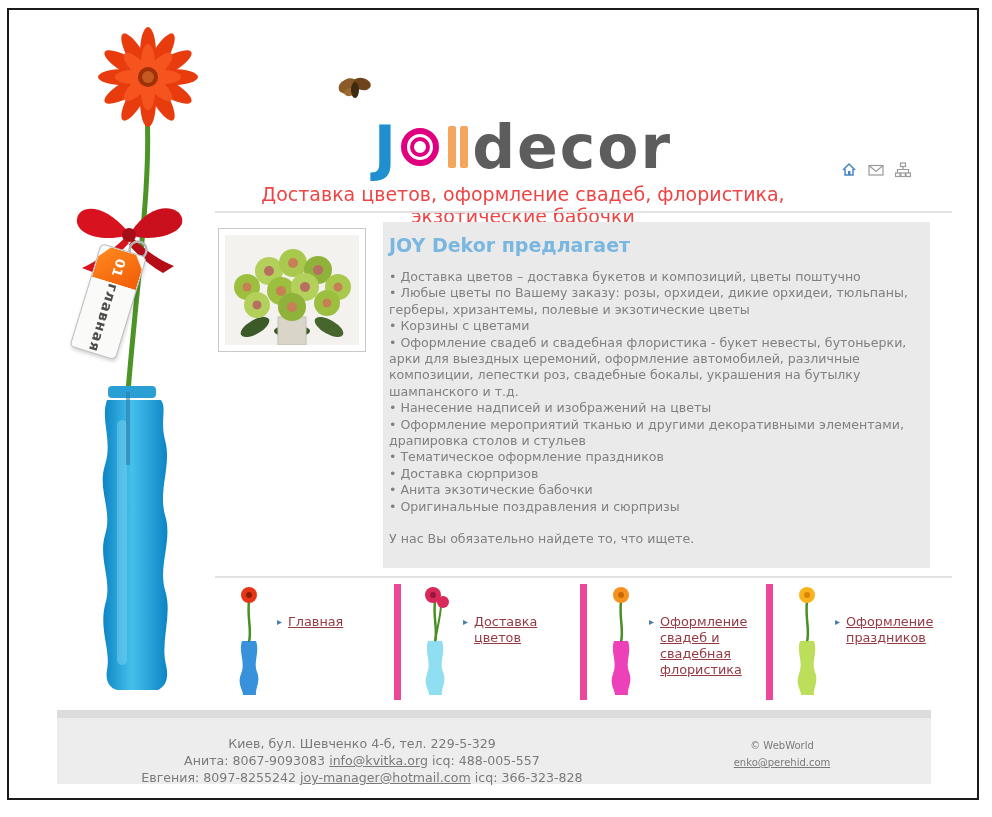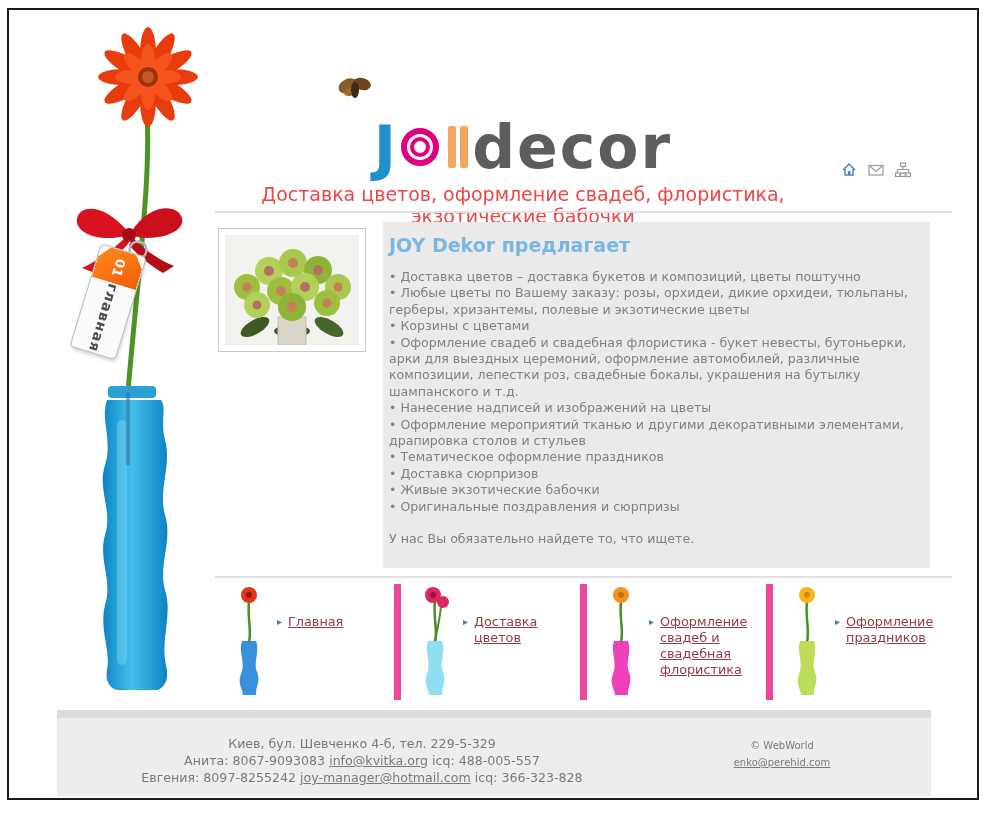--- a/index.html
+++ b/index.html
@@ -58,21 +58,21 @@
   .nav{position:absolute;left:215px;top:584px;width:737px;height:116px;display:flex;}
   .nav-col{flex:1;position:relative;border-left:7px solid #ec4899;}
   .nav-col:first-child{border-left:none;}
   .nav-thumb{position:absolute;left:14px;top:0;}
   .nav-linkwrap{position:absolute;left:62px;top:30px;right:6px;display:flex;gap:6px;}
   .arrow{color:#4a7ca8;font-size:10px;line-height:16px;}
   .arrow::before{content:"▸";}
   .nav-link{color:#943a44;font-size:12.8px;line-height:16px;text-decoration:underline;cursor:pointer;}
 
   
-  .footer{position:absolute;left:57px;top:710px;width:874px;height:86px;
+  .footer{position:absolute;left:57px;top:710px;width:874px;height:74px;
         background:#ededed;border-top:8px solid #dcdcdc;box-sizing:border-box;}
   .footer-left{position:absolute;left:0;top:17px;width:610px;text-align:center;
         font-size:12.6px;line-height:17px;color:#7a7a7a;}
   .footer-right{position:absolute;left:580px;top:19px;width:290px;text-align:center;
         font-size:10px;line-height:17px;color:#7a7a7a;}
   .flink{color:#7a7a7a;text-decoration:underline;cursor:pointer;}
 </style>
 </head>
 <body>
 
@@ -235,21 +235,21 @@
   <div class="content-box">
     <h1>JOY Dekor предлагает</h1>
     <p>• Доставка цветов – доставка букетов и композиций, цветы поштучно</p>
     <p>• Любые цветы по Вашему заказу: розы, орхидеи, дикие орхидеи, тюльпаны, герберы, хризантемы, полевые и экзотические цветы</p>
     <p>• Корзины с цветами</p>
     <p>• Оформление свадеб и свадебная флористика - букет невесты, бутоньерки, арки для выездных церемоний, оформление автомобилей, различные композиции, лепестки роз, свадебные бокалы, украшения на бутылку шампанского и т.д.</p>
     <p>• Нанесение надписей и изображений на цветы</p>
     <p>• Оформление мероприятий тканью и другими декоративными элементами, драпировка столов и стульев</p>
     <p>• Тематическое оформление праздников</p>
     <p>• Доставка сюрпризов</p>
-    <p>• Живые экзотические бабочки</p>
+    <p>• Анита экзотические бабочки</p>
     <p>• Оригинальные поздравления и сюрпризы</p>
     <p class="closing">У нас Вы обязательно найдете то, что ищете.</p>
   </div>
 
   <div class="sep sep-bottom"></div>
 
   <div class="nav">
 
     <div class="nav-col">
       <svg class="nav-thumb" width="40" height="114" viewBox="0 0 40 114">

